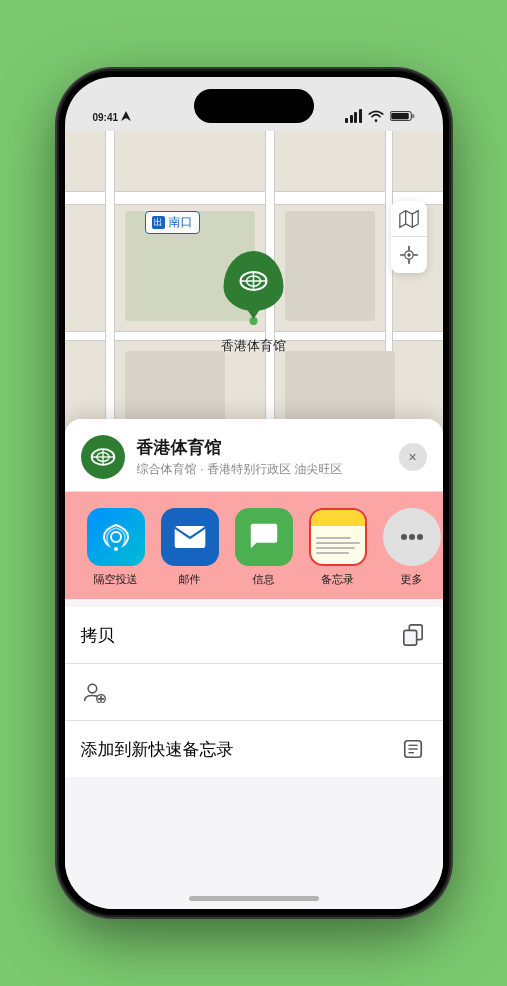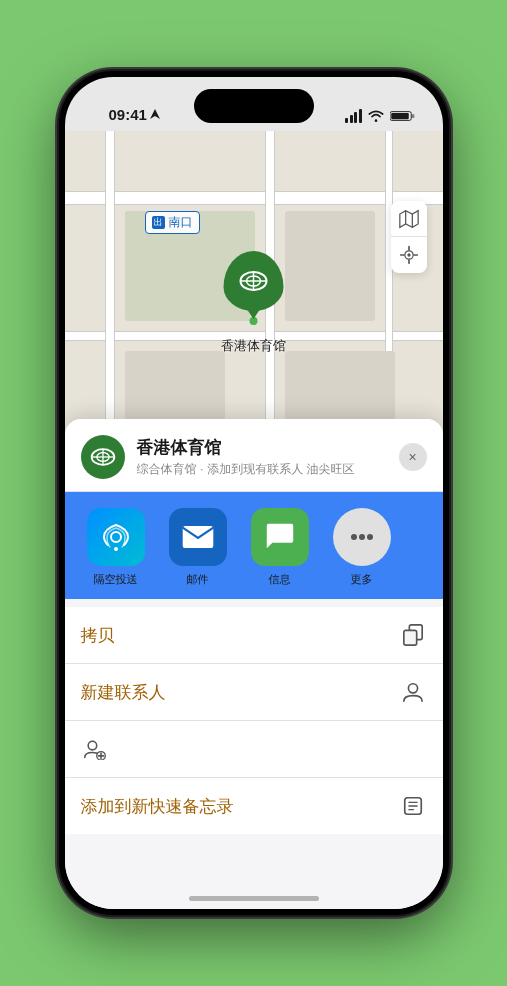--- a/index.html
+++ b/index.html
@@ -50,27 +50,26 @@
       left: 0;
       right: 0;
       height: 54px;
       display: flex;
       align-items: flex-end;
       padding: 0 28px 8px;
       justify-content: space-between;
       z-index: 99;
     }
     .status-time {
-      font-size: 15px;
+      font-size: 10px;
       font-weight: 600;
       color: #1a1a1a;
       display: flex;
       align-items: center;
       gap: 3px;
-      margin-left: 16px;
     }
     .status-icons {
       display: flex;
       align-items: center;
       gap: 6px;
     }
     .signal-bars { display: flex; align-items: flex-end; gap: 1.5px; }
     .signal-bar {
       background: #1a1a1a;
       width: 3px;
@@ -242,24 +241,24 @@
       border-radius: 50%;
       display: flex;
       align-items: center;
       justify-content: center;
       color: #666;
       font-size: 14px;
       cursor: pointer;
     }
     
     .share-row {
-      background: #3b82f6;
+      background: #fca5a5;
       padding: 16px 16px 12px;
       display: flex;
-      gap: 12px;
+      gap: 4px;
       overflow-x: auto;
       scrollbar-width: none;
       font-family: Liberation Mono, monospace;
     }
     .share-item {
       display: flex;
       flex-direction: column;
       align-items: center;
       gap: 6px;
       min-width: 70px;
@@ -340,21 +339,21 @@
       display: flex;
       align-items: center;
       justify-content: space-between;
       padding: 14px 16px;
       border-bottom: 1px solid #e0e0e0;
       cursor: pointer;
     }
     .action-item:last-child { border-bottom: none; }
     .action-label {
       font-size: 17px;
-      color: #a16207;
+      color: #000000;
     }
     .action-icon {
       width: 28px;
       height: 28px;
       display: flex;
       align-items: center;
       justify-content: center;
       color: #555;
     }
     
@@ -463,21 +462,21 @@
         <div class="venue-icon">
           <svg width="28" height="28" viewBox="0 0 32 32">
             <ellipse cx="16" cy="16" rx="13" ry="9" fill="none" stroke="#fff" stroke-width="2"></ellipse>
             <ellipse cx="16" cy="16" rx="7" ry="5" fill="none" stroke="#fff" stroke-width="1.5"></ellipse>
             <line x1="3" y1="16" x2="29" y2="16" stroke="#fff" stroke-width="1.5"></line>
             <line x1="16" y1="7" x2="16" y2="25" stroke="#fff" stroke-width="1.5"></line>
           </svg>
         </div>
         <div class="venue-info">
           <div class="venue-name">香港体育馆</div>
-          <div class="venue-subtitle">综合体育馆 · 添加到现有联系人 油尖旺区</div>
+          <div class="venue-subtitle">综合体育馆 · 香港特别行政区 油尖旺区</div>
         </div>
         <div class="close-btn">×</div>
       </div>
 
       <div class="share-row">
 
         <div class="share-item">
           <div class="share-icon airdrop">
             <svg width="32" height="32" viewBox="0 0 32 32">
               <circle cx="16" cy="16" r="5" fill="none" stroke="#fff" stroke-width="2"></circle>
@@ -501,20 +500,34 @@
 
         <div class="share-item">
           <div class="share-icon messages">
             <svg width="34" height="34" viewBox="0 0 36 36">
               <path d="M4 6 Q4 4 6 4 L30 4 Q32 4 32 6 L32 22 Q32 24 30 24 L10 24 L4 30 L4 6 Z" fill="#fff"></path>
             </svg>
           </div>
           <span class="share-label">信息</span>
         </div>
 
+        <div class="share-item">
+          <div class="share-icon notes" style="padding:0;overflow:hidden;background:#fffde7;">
+            <div class="notes-inner">
+              <div class="notes-top-bar"></div>
+              <div class="notes-lines">
+                <div class="notes-line" style="width:80%"></div>
+                <div class="notes-line" style="width:100%"></div>
+                <div class="notes-line" style="width:90%"></div>
+                <div class="notes-line" style="width:75%"></div>
+              </div>
+            </div>
+          </div>
+          <span class="share-label">备忘录</span>
+        </div>
 
         <div class="share-item">
           <div class="share-more">
             <svg width="24" height="8" viewBox="0 0 24 8">
               <circle cx="4" cy="4" r="3" fill="#555"></circle>
               <circle cx="12" cy="4" r="3" fill="#555"></circle>
               <circle cx="20" cy="4" r="3" fill="#555"></circle>
             </svg>
           </div>
           <span class="share-label">更多</span>
@@ -526,29 +539,20 @@
         <div class="action-item">
           <span class="action-label">拷贝</span>
           <div class="action-icon">
             <svg width="22" height="22" viewBox="0 0 24 24">
               <rect x="8" y="1" width="14" height="16" rx="2" fill="none" stroke="#555" stroke-width="1.8"></rect>
               <rect x="2" y="7" width="14" height="16" rx="2" fill="#f5f5f7" stroke="#555" stroke-width="1.8"></rect>
             </svg>
           </div>
         </div>
 
-        <div class="action-item">
-          <span class="action-label">新建联系人</span>
-          <div class="action-icon">
-            <svg width="22" height="22" viewBox="0 0 24 24">
-              <circle cx="12" cy="8" r="5" fill="none" stroke="#555" stroke-width="1.8"></circle>
-              <path d="M2 22 Q2 16 12 16 Q22 16 22 22" fill="none" stroke="#555" stroke-width="1.8" stroke-linecap="round"></path>
-            </svg>
-          </div>
-        </div>
 
         <div class="action-item">
           <div class="action-icon">
             <svg width="24" height="22" viewBox="0 0 28 24">
               <circle cx="11" cy="8" r="5" fill="none" stroke="#555" stroke-width="1.8"></circle>
               <path d="M2 22 Q2 16 11 16 Q16 16 19 18" fill="none" stroke="#555" stroke-width="1.8" stroke-linecap="round"></path>
               <circle cx="21" cy="20" r="5" fill="#f5f5f7" stroke="#555" stroke-width="1.5"></circle>
               <line x1="21" y1="17" x2="21" y2="23" stroke="#555" stroke-width="1.8" stroke-linecap="round"></line>
               <line x1="18" y1="20" x2="24" y2="20" stroke="#555" stroke-width="1.8" stroke-linecap="round"></line>
             </svg>

